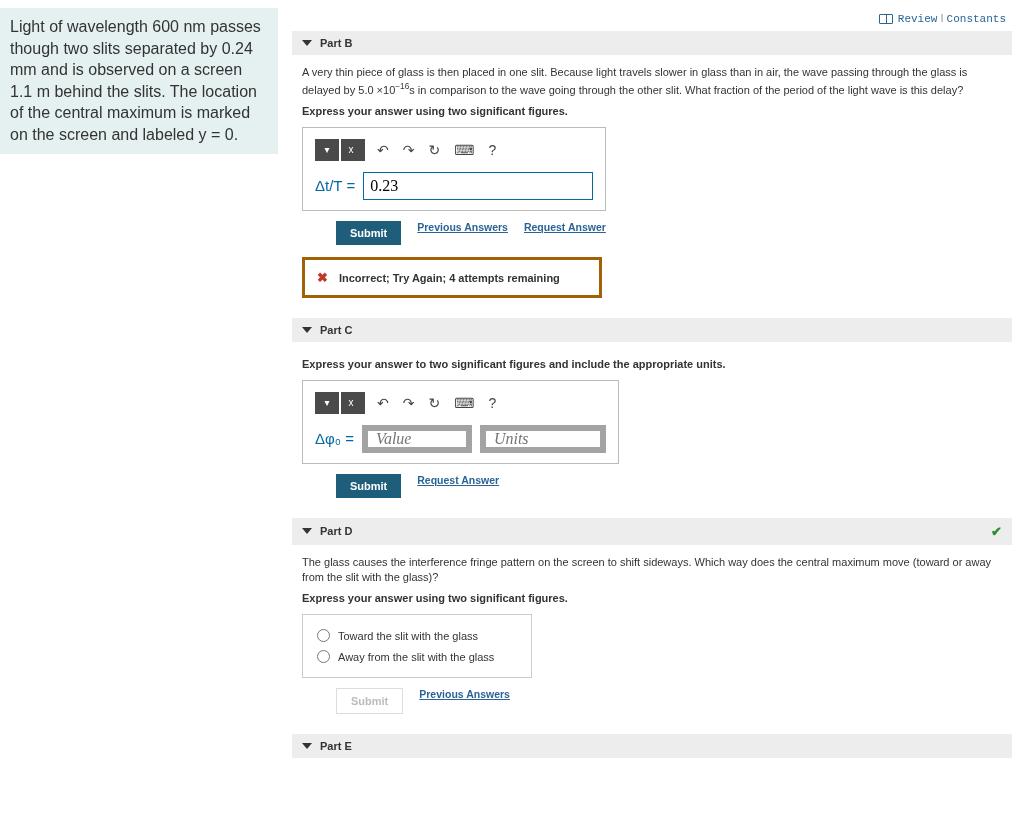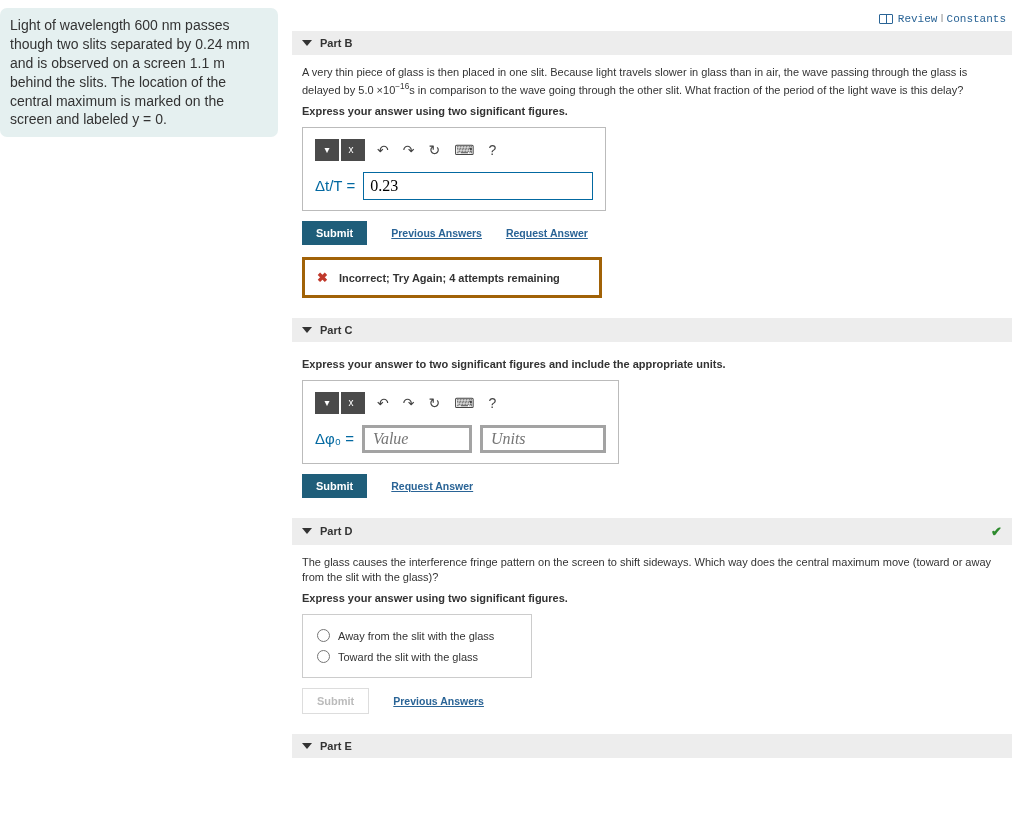--- a/index.html
+++ b/index.html
@@ -1,44 +1,44 @@
 <!DOCTYPE html>
 <html><head>
 <meta charset="utf-8">
 <style>
   * { box-sizing: border-box; margin: 0; padding: 0; }
   body { font-family: Arial, Helvetica, sans-serif; font-size: 11px; color: #333; background: #fff; width: 1024px; }
   .container { display: flex; padding: 8px 12px 20px 0; gap: 14px; }
   .left-col { width: 278px; flex-shrink: 0; }
   .right-col { flex: 1; min-width: 0; }
-  .problem-box { background: #e5f0f0; color: #333; padding: 8px 10px; line-height: 1.35; font-size: 14px; border-radius: 7px; }
+  .problem-box { background: #e5f0f0; color: #333; padding: 8px 10px; line-height: 1.35; font-size: 16px; }
   .top-links { text-align: right; color: #2a6496; font-size: 11px; padding: 4px 6px 6px 0; }
   .top-links a { color: #2a6496; text-decoration: none; cursor: pointer; font-family: Liberation Mono, monospace; }
   .top-links .sep { color: #999; }
   .part { margin-bottom: 14px; }
   .part-header { background: #ededed; padding: 6px 10px; display: flex; align-items: center; gap: 8px; }
   .part-header .tri { width: 0; height: 0; border-left: 5px solid transparent; border-right: 5px solid transparent; border-top: 6px solid #333; }
   .part-header .title { font-weight: bold; color: #333; font-size: 11px; }
   .part-header .check-right { margin-left: auto; color: #2e8b2e; font-weight: bold; font-size: 13px; }
   .part-body { padding: 10px 10px 6px 10px; }
   .qtext { color: #333; line-height: 1.45; margin-bottom: 6px; }
   .instr { font-weight: bold; margin: 6px 0 10px 0; }
   .answerbox { border: 1px solid #bbb; padding: 10px 12px; display: inline-block; }
   .toolbar { display: flex; align-items: center; gap: 12px; margin-bottom: 10px; height: 24px; }
   .tool-dark { display:flex; gap:2px; }
   .tool-dark .btn { background: #4a4a4a; width: 24px; height: 22px; display:flex; align-items:center; justify-content:center; color:#fff; font-size:10px; }
   .tool-icons { display:flex; gap:14px; color:#444; font-size:14px; align-items:center; }
   .answer-row { display:flex; align-items:center; gap: 8px; }
   .answer-label { font-family: Liberation Sans, sans-serif; font-size: 15px; color: #0369a1; white-space: nowrap; }
   .answer-input { border: 1px solid #0369a1; height: 28px; font-size: 16px; padding: 2px 6px; font-family: 'Times New Roman', serif; }
   .answer-input.wide { width: 230px; }
-  .val-input, .unit-input { border: 3px solid #a3a3a3; height: 28px; font-size: 16px; font-style: italic; color: #9aa7b0; font-family: 'Times New Roman', serif; padding: 2px 8px; }
+  .val-input, .unit-input { border: 6px solid #a3a3a3; height: 28px; font-size: 16px; font-style: italic; color: #9aa7b0; font-family: 'Times New Roman', serif; padding: 2px 8px; }
   .val-input { width: 110px; }
   .unit-input { width: 126px; }
-  .submit-row { margin-top: 10px; display:flex; align-items:center; gap: 24px; }
+  .submit-row { margin-top: 10px; display:flex; gap: 16px; margin-left: 34px; }
   .btn-submit { background: #1f5e7a; color: #fff; border: none; padding: 6px 14px; font-size: 11px; font-weight: bold; cursor: pointer; }
   .btn-submit.disabled { background: #fff; color: #bbb; border: 1px solid #ddd; cursor: default; }
   .link-sm { color: #2a6496; text-decoration: underline; font-size: 10.5px; font-weight: bold; cursor: pointer; }
   .feedback { border: 3px solid #a16207; padding: 10px 12px; margin-top: 12px; display:inline-block; min-width: 300px; }
   .feedback .x { color: #c0392b; font-weight: bold; font-size: 13px; margin-right: 8px; }
   .feedback .chk { color: #2e8b2e; font-weight: bold; font-size: 13px; margin-right: 8px; }
   .feedback-text { font-weight: bold; color: #333; }
   .mc-box { border: 1px solid #ccc; padding: 10px 14px; display:inline-block; min-width: 230px; }
   .mc-row { display:flex; align-items:center; gap:8px; padding: 4px 0; color:#333; }
   .mc-row input[type=radio] { margin:0; }
@@ -148,25 +148,25 @@
         <span class="title">Part D</span>
         <span class="check-right">✔</span>
       </div>
       <div class="part-body">
         <div class="qtext">The glass causes the interference fringe pattern on the screen to shift sideways. Which way does the central maximum move (toward or away from the slit with the glass)?</div>
         <div class="instr">Express your answer using two significant figures.</div>
 
         <div class="mc-box">
           <label class="mc-row">
             <input type="radio" name="pd" style="">
-            <span>Away from the slit with the glass</span>
+            <span>Toward the slit with the glass</span>
           </label>
           <label class="mc-row">
             <input type="radio" name="pd" style="">
-            <span>Toward the slit with the glass</span>
+            <span>Away from the slit with the glass</span>
           </label>
         </div>
 
         <div class="submit-row">
           <button class="btn-submit disabled">Submit</button>
           <span class="link-sm">Previous Answers</span>
         </div>
 
       </div>
     </div>

